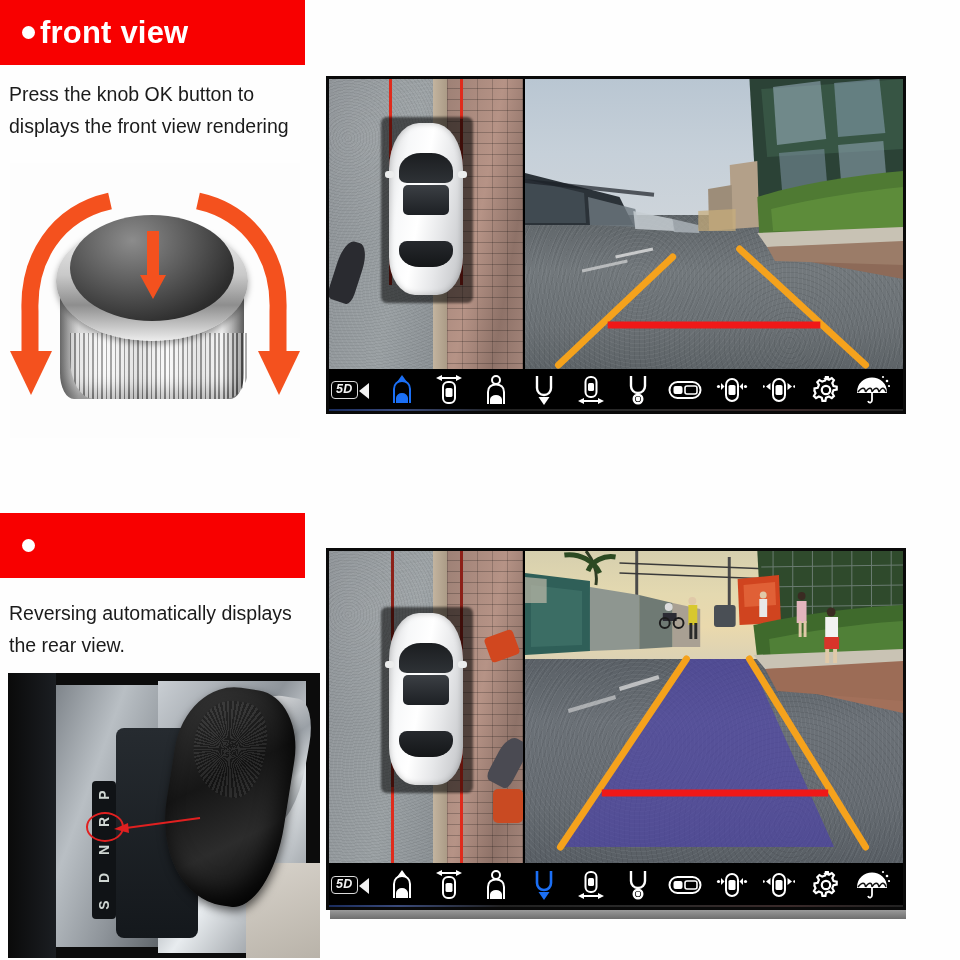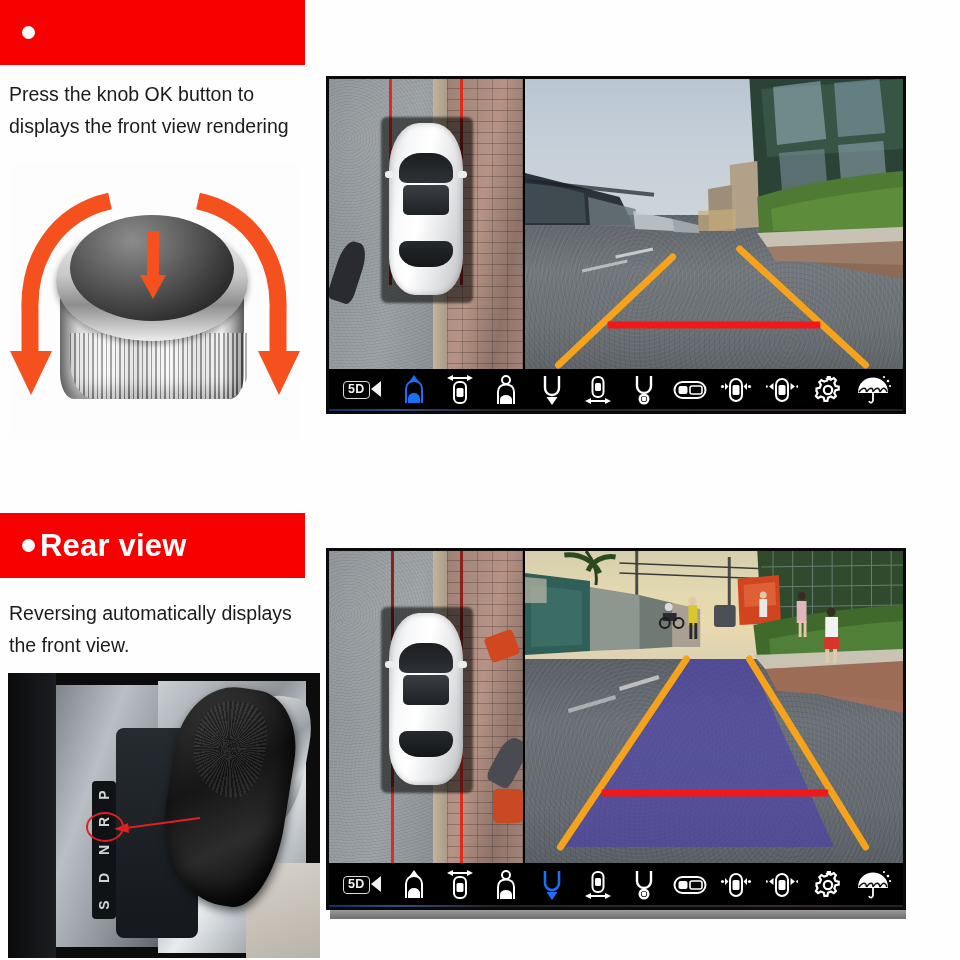--- a/index.html
+++ b/index.html
@@ -207,21 +207,21 @@
 
   
   .toolbar{
     position:absolute;left:0;right:0;bottom:0;
     background:#000;
     display:flex;align-items:center;
   }
   #headunit-front .toolbar{height:42px;}
   #headunit-rear .toolbar{height:44px;}
   .badge5d{
-    margin-left:14px;display:flex;align-items:flex-start;flex:0 0 auto;
+    margin-left:2px;display:flex;align-items:flex-end;flex:0 0 auto;font-style:italic;
   }
   .badge5d .bx{
     border:1.6px solid #dcdcdc;border-radius:4px;
     color:#f2f2f2;font-size:12.5px;font-weight:700;
     padding:1px 4px 2px;line-height:1;letter-spacing:.3px;
   }
   .badge5d .tri{
     width:0;height:0;border-top:8px solid transparent;border-bottom:8px solid transparent;
     border-right:10px solid #f2f2f2;margin-left:1px;
   }
@@ -234,20 +234,21 @@
   .footer-bar{position:absolute;left:330px;top:910px;width:576px;height:9px;
     background:linear-gradient(180deg,#9a9a9a,#6e6e6e);}
 </style>
 </head>
 <body>
 
 <div class="page">
 
   <div class="banner" id="banner-front">
     <span class="bullet"></span>
+    <span class="btext">front view</span>
   </div>
 
   <div class="caption" id="caption-front">Press the knob OK button to displays the front view rendering</div>
 
   <div class="knob-photo">
     <svg class="knob-arc" viewBox="0 0 290 275">
       <path d="M100 38 C46 50 18 96 20 148 L20 196" fill="none" stroke="#f4511e" stroke-width="17" stroke-linecap="butt"></path>
       <polygon points="0,188 42,188 21,232" fill="#f4511e"></polygon>
       <path d="M188 38 C242 50 270 96 268 148 L268 196" fill="none" stroke="#f4511e" stroke-width="17" stroke-linecap="butt"></path>
       <polygon points="248,188 290,188 269,232" fill="#f4511e"></polygon>
@@ -459,24 +460,23 @@
             </svg>
         </div>
 
       </div>
       <div class="bottom-strip"></div>
     </div>
   </div>
 
   <div class="banner" id="banner-rear">
     <span class="bullet"></span>
-    <span class="btext">Rear view</span>
   </div>
 
-  <div class="caption" id="caption-rear">Reversing automatically displays the front view.</div>
+  <div class="caption" id="caption-rear">Reversing automatically displays the rear view.</div>
 
   <div class="shift-photo">
     <div class="sp-panelL"></div>
     <div class="sp-trim"></div>
     <div class="sp-bezel"></div>
     <div class="sp-gate"></div>
     <div class="sp-seat"></div>
     <div class="sp-chrome"></div>
     <div class="sp-knob">
       <div class="sp-knob-tex"></div>

